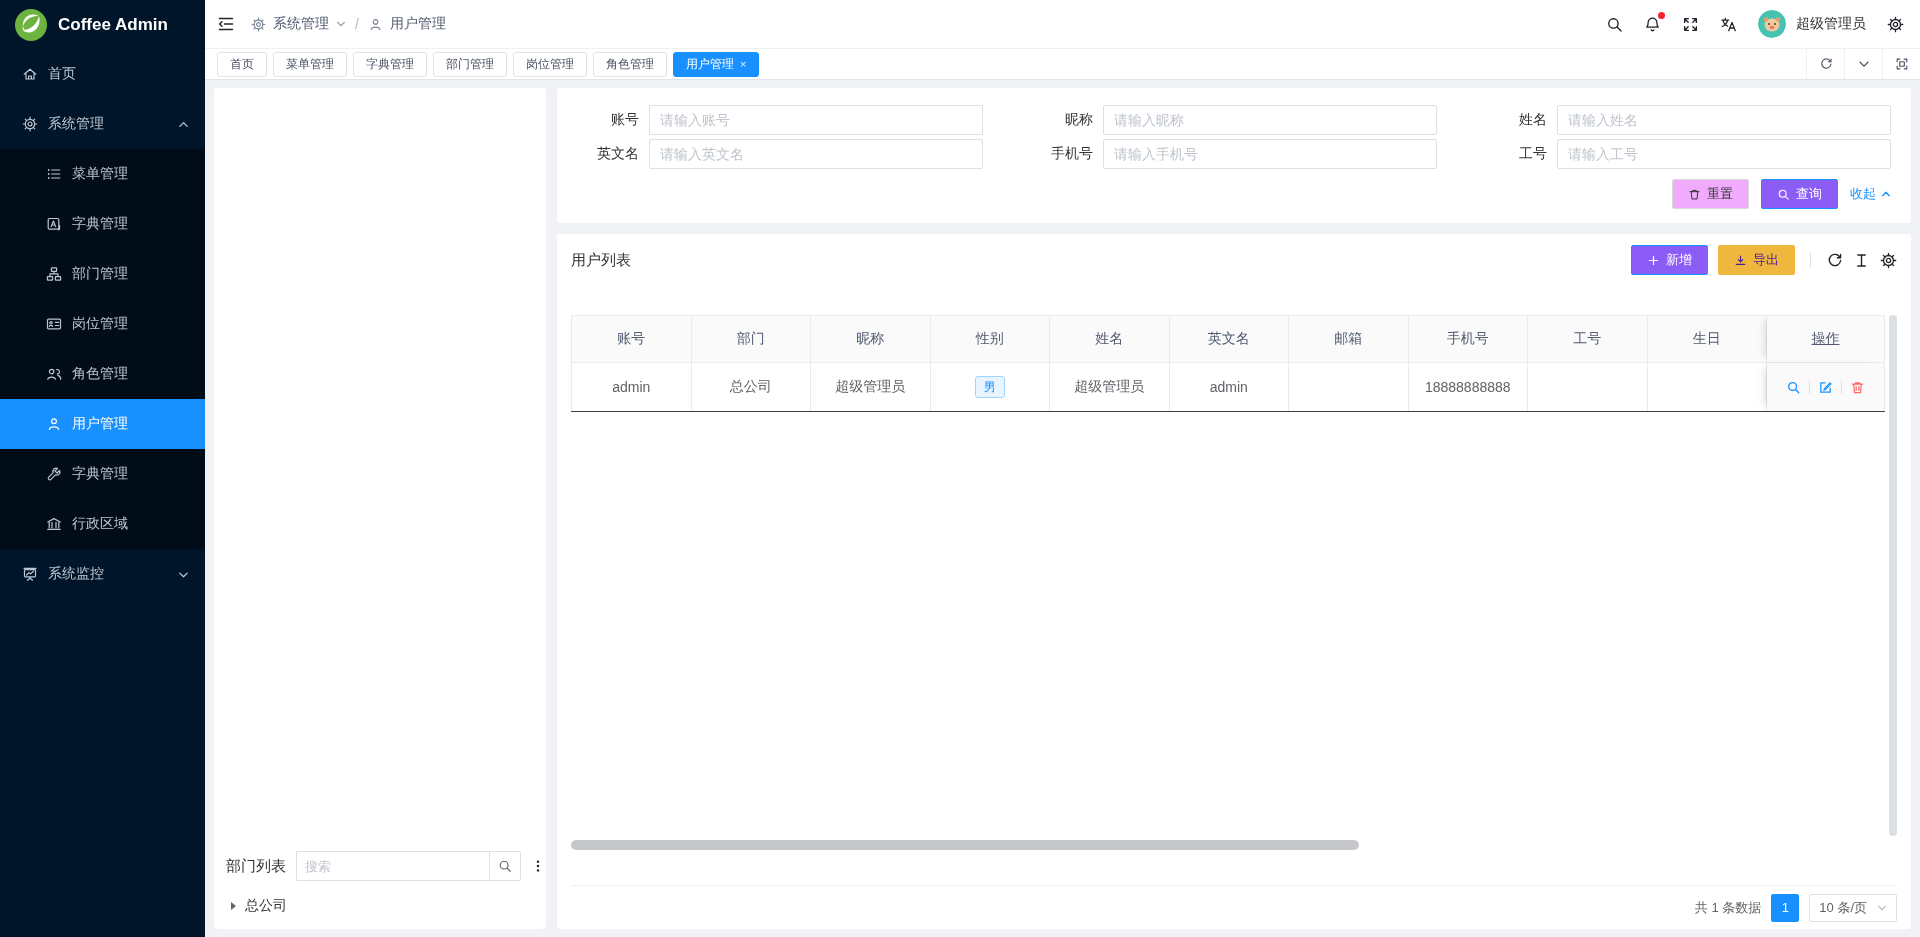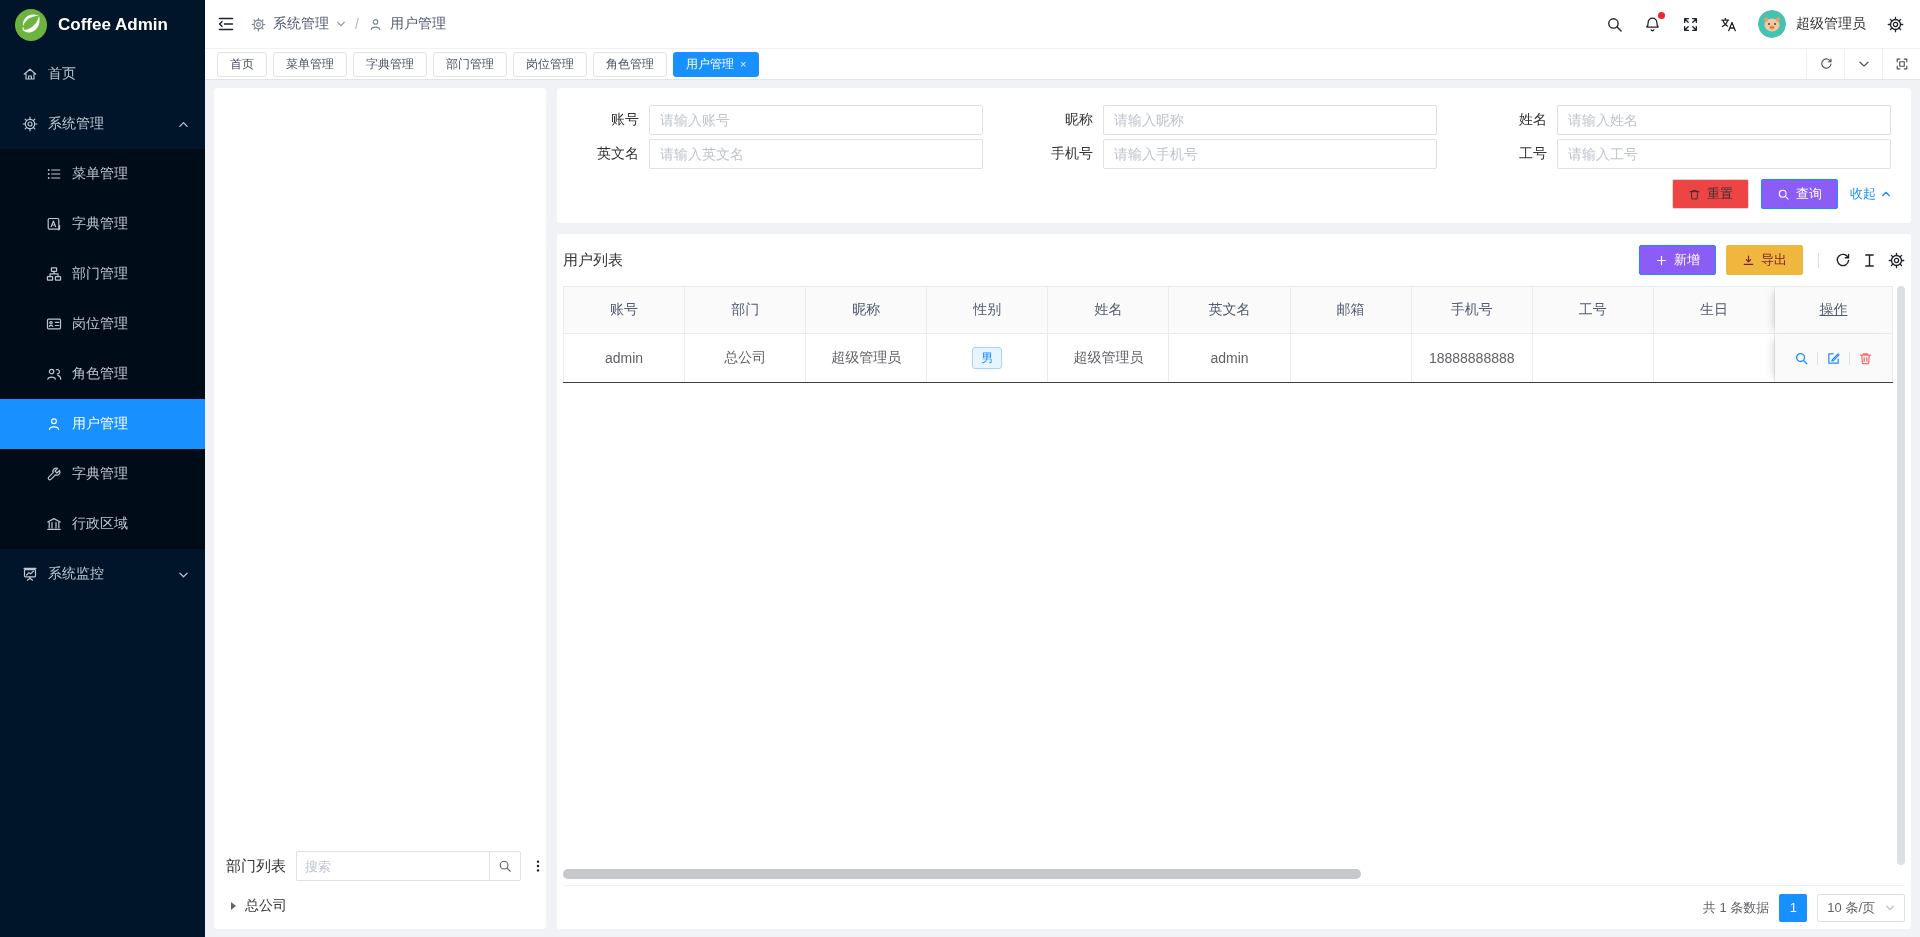--- a/index.html
+++ b/index.html
@@ -67,29 +67,29 @@
   .right-col { flex:1; min-width:0; display:flex; flex-direction:column; gap:11px; }
 
   
   .filter-card { padding:16px 20px 14px; flex-shrink:0; }
   .filter-grid { display:grid; grid-template-columns:repeat(3,1fr); column-gap:48px; row-gap:3px; }
   .field { display:flex; align-items:center; height:31px; }
   .field label { width:62px; flex-shrink:0; text-align:right; margin-right:10px; color:#333; }
   .field input { flex:1; min-width:0; height:30px; border:1px solid #dcdfe6; border-radius:2px; padding:0 10px; font-size:14px; color:#333; outline:none; }
   ::placeholder { color:#bfc4cc; opacity:1; }
   .filter-actions { display:flex; justify-content:flex-end; align-items:center; gap:12px; margin-top:10px; }
-  .btn { height:30px; display:inline-flex; align-items:center; gap:6px; padding:0 15px; border-radius:2px; border:1px solid #d9d9d9; background:#ef4444; font-size:13px; color:#333; cursor:pointer; font-family:inherit; }
+  .btn { height:30px; display:inline-flex; align-items:center; gap:6px; padding:0 15px; border-radius:2px; border:1px solid #d9d9d9; background:#f0abfc; font-size:13px; color:#333; cursor:pointer; font-family:inherit; }
   .btn svg { width:13px; height:13px; }
   .btn.primary { background:#8b5cf6; border-color:#1890ff; color:#fff; }
-  .btn.warning { background:#efb73e; border-color:#efb73e; color:#7f1d1d; }
+  .btn.warning { background:#efb73e; border-color:#efb73e; color:#4c1d95; }
   .link { display:inline-flex; align-items:center; gap:5px; color:#1890ff; font-size:13px; cursor:pointer; }
   .link svg { width:10px; height:10px; }
 
   
-  .table-card { flex:1; min-height:0; display:flex; flex-direction:column; padding:0 6px; }
+  .table-card { flex:1; min-height:0; display:flex; flex-direction:column; padding:0 14px;gap:29px; }
   .table-head { height:52px; display:flex; align-items:center; flex-shrink:0; }
   .table-title { font-size:15px; color:#333; }
   .table-actions { margin-left:auto; display:flex; align-items:center; gap:10px; }
   .tool-divider { width:1px; height:15px; background:#dcdfe6; margin:0 5px; }
   .tool-ico { color:#1f2329; cursor:pointer; }
   .tool-ico svg { width:17px; height:17px; }
 
   .t-wrap { flex:1; min-height:0; display:flex; flex-direction:column; position:relative; padding-right:12px; }
   .vscroll { position:absolute; right:0; top:0; bottom:20px; width:8px; border-radius:4px; background:#dcdfe4; }
   .t-header { display:flex; border-top:1px solid #e8ebf0; border-bottom:1px solid #e8ebf0; background:#fafafa; flex-shrink:0; }

